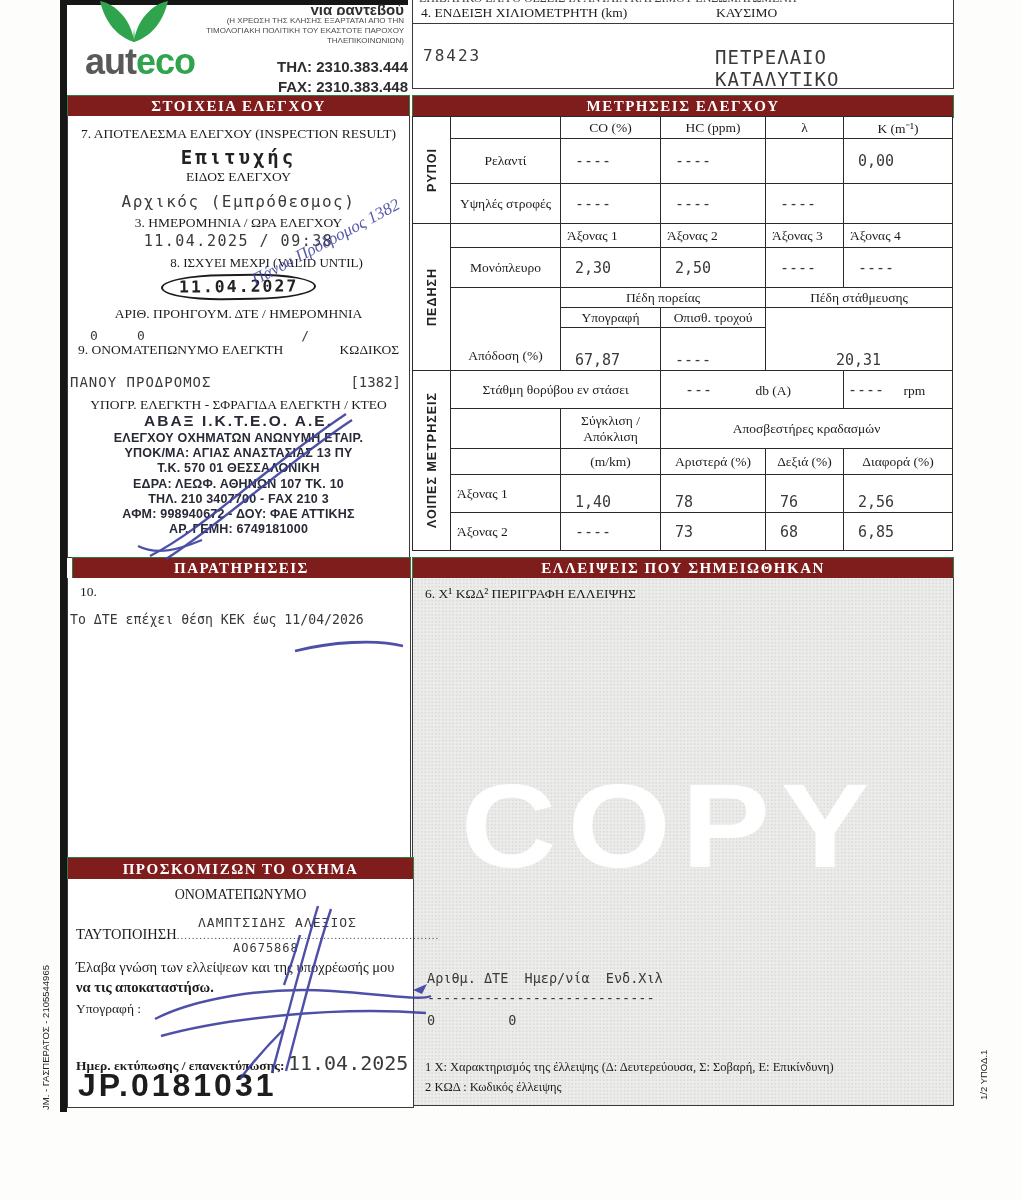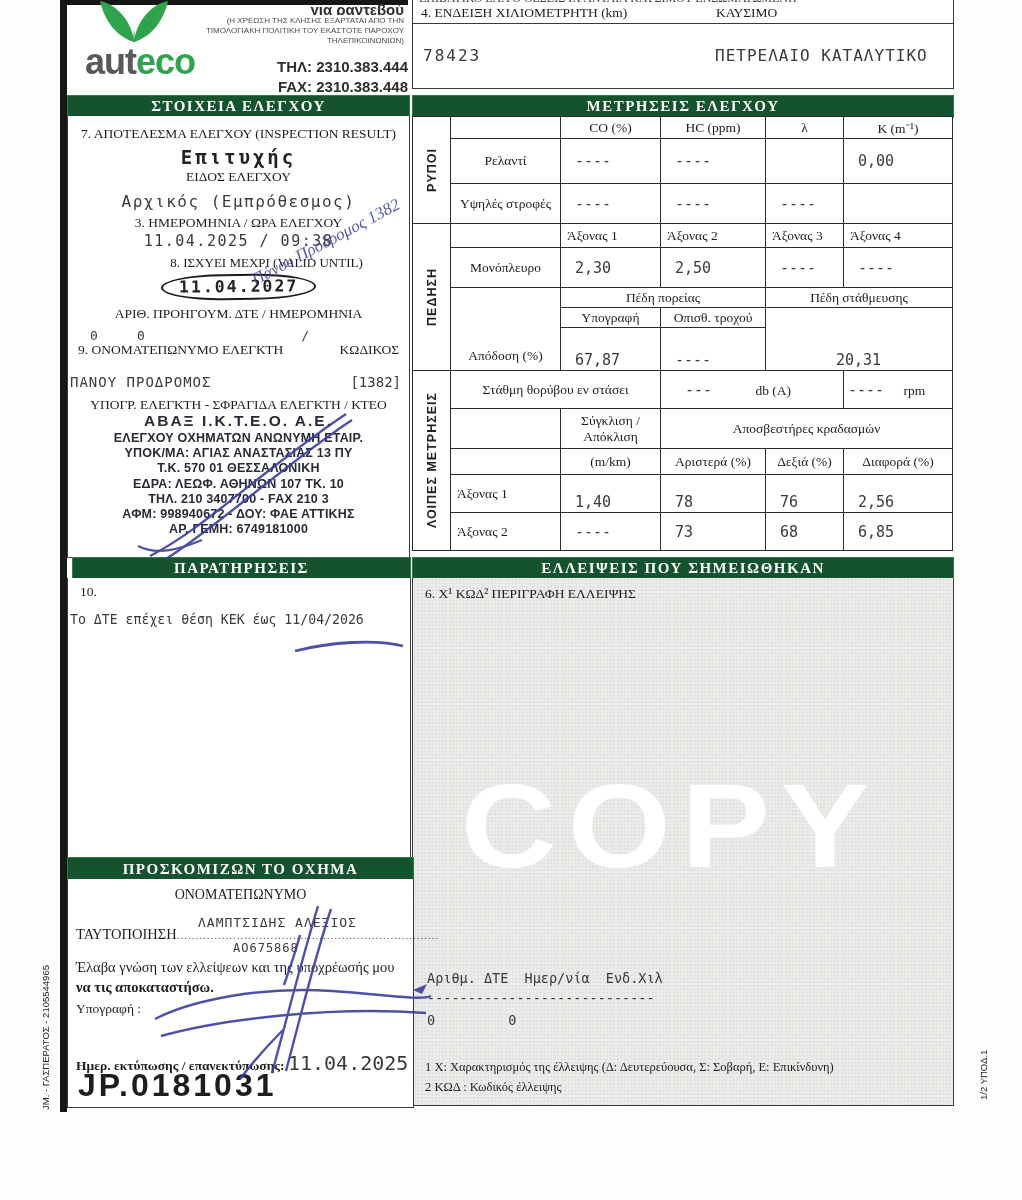--- a/index.html
+++ b/index.html
@@ -2,21 +2,21 @@
 <html><head>
 <meta charset="utf-8">
 <style>
   html,body{margin:0;padding:0;background:#ffffff;}
   #page{position:relative;width:1022px;height:1200px;background:#fdfdfc;overflow:hidden;
         font-family:"Liberation Serif",serif;color:#1c1c1c;}
   .abs{position:absolute;}
   
   .scan-left{left:60px;top:0;width:7px;height:1112px;background:#161616;}
   .scan-top{left:60px;top:0;width:348px;height:5px;background:#161616;}
-  .greenbar{background:#14532d;border:1px solid #2e7d46;color:#fff;
+  .greenbar{background:#7f1d1d;border:1px solid #2e7d46;color:#fff;
             font-family:"Liberation Serif",serif;font-weight:bold;font-size:15px;
             letter-spacing:1.5px;display:flex;align-items:center;justify-content:center;}
   .serif{font-family:"Liberation Serif",serif;}
   .mono{font-family:"DejaVu Sans Mono",monospace;color:#3a3a3a;}
   .sans{font-family:"Liberation Sans",sans-serif;}
   .center{text-align:center;}
   
   .brand-name{font-family:"Liberation Sans",sans-serif;font-weight:bold;font-size:36px;letter-spacing:-1px;}
   .brand-dark{color:#58595b;} .brand-green{color:#2FA44D;}
   .tagline{font-family:"Liberation Sans",sans-serif;font-weight:bold;font-size:15px;color:#2d2d2d;text-align:right;}
@@ -71,21 +71,21 @@
   </div>
 
   <div class="abs" style="left:412px;top:0;width:540px;height:88px;border:1.6px solid #3a3a3a;border-top:none;background:#fff;">
     <div class="abs clip-top serif" style="left:6px;top:0;width:528px;height:6px;font-size:12px;color:#444;white-space:nowrap;">
       <div style="margin-top:-9px;">ΕΠΙΒΑΤΙΚΟ ΕΛΑ Ο ΘΕΣΕΙΣ ΙΧ      ΑΝΤΛΙΑ ΚΑΥΣΙΜΟΥ ΕΝΣΩΜΑΤΩΜΕΝΗ</div>
     </div>
     <div class="abs serif" style="left:8px;top:5px;font-size:13.5px;">4. ΕΝΔΕΙΞΗ ΧΙΛΙΟΜΕΤΡΗΤΗ (km)</div>
     <div class="abs serif" style="left:303px;top:5px;font-size:13.5px;">ΚΑΥΣΙΜΟ</div>
     <div class="abs" style="left:0;top:23px;width:540px;border-top:1.4px solid #3a3a3a;"></div>
     <div class="abs mono" style="left:10px;top:46px;font-size:16px;letter-spacing:2px;">78423</div>
-    <div class="abs mono" style="left:302px;top:46px;font-size:16px;letter-spacing:1px;">ΠΕΤΡΕΛΑΙΟ ΚΑΤΑΛΥΤΙΚΟ</div>
+    <div class="abs mono" style="left:302px;top:46px;font-size:19px;letter-spacing:1px;">ΠΕΤΡΕΛΑΙΟ ΚΑΤΑΛΥΤΙΚΟ</div>
   </div>
 
   <div class="abs greenbar" style="left:67px;top:95px;width:341px;height:21px;">ΣΤΟΙΧΕΙΑ ΕΛΕΓΧΟΥ</div>
   <div class="abs greenbar" style="left:412px;top:95px;width:540px;height:21px;">ΜΕΤΡΗΣΕΙΣ ΕΛΕΓΧΟΥ</div>
 
   <div class="abs" style="left:67px;top:116px;width:341px;height:441px;border:1.6px solid #3a3a3a;border-top:none;background:#fff;">
     <div class="abs serif center" style="left:0;top:10px;width:100%;font-size:13.5px;">7. ΑΠΟΤΕΛΕΣΜΑ ΕΛΕΓΧΟΥ (INSPECTION RESULT)</div>
     <div class="abs serif center" style="left:0;top:53px;width:100%;font-size:13.5px;">ΕΙΔΟΣ ΕΛΕΓΧΟΥ</div>
     <div class="abs mono center" style="left:0;top:30px;width:100%;font-size:19px;font-weight:bold;letter-spacing:3px;color:#222;">Επιτυχής</div>
     <div class="abs mono center" style="left:0;top:76px;width:100%;font-size:16px;letter-spacing:1.5px;">Αρχικός (Εμπρόθεσμος)</div>

